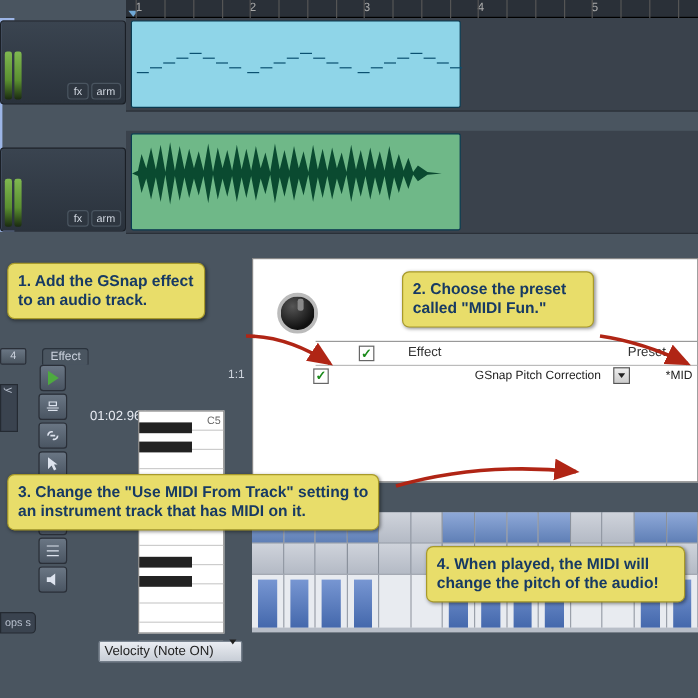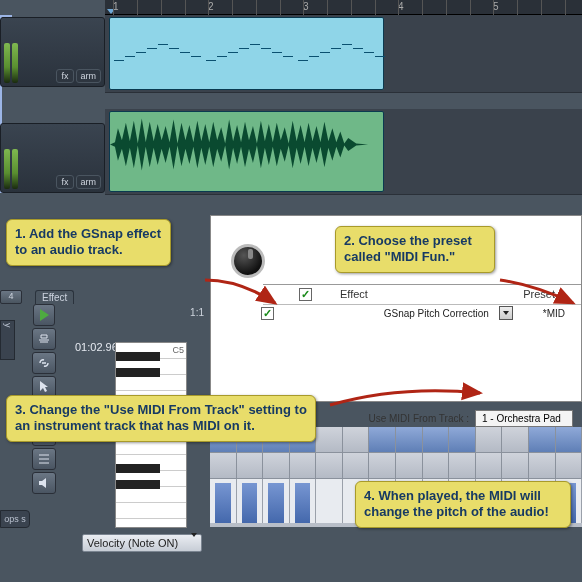--- a/index.html
+++ b/index.html
@@ -267,26 +267,22 @@
     <span class="lab">Effect</span>
     <span class="pre">Preset</span>
   </div>
   <div class="fx-rows">
     <div class="fx-row">
       <span class="check">✓</span>
       <span class="fx-name">GSnap Pitch Correction</span>
       <span class="dd-sq">
           <span class="dd-tri"></span>
         </span>
-      <span style="margin-right:16px;font-size:10px;color:#222">*MID</span>
-    </div>
-  </div>
-  <div class="midi-from">
-    <span class="midi-from-label">Use MIDI From Track :</span>
-    <span class="midi-from-sel">1 - Orchestra Pad</span>
+      <span style="margin-right:4px;font-size:10px;color:#222">*MID</span>
+    </div>
   </div>
 </div>
 
 <div class="step-grid" id="grid">
     <div class="grid-row">
       <div class="cell hi"></div>
       <div class="cell hi"></div>
       <div class="cell hi"></div>
       <div class="cell hi"></div>
       <div class="cell"></div>
@@ -350,21 +346,21 @@
       </div>
       <div class="vel-c">
         <div class="vel-bar" style="height: 40px;"></div>
       </div>
     </div>
   </div>
 
 <div class="callout" style="top:219px;left:6px;width:165px">1. Add the GSnap effect to an audio track.</div>
 <div class="callout" style="top:226px;left:335px;width:160px">2. Choose the preset called "MIDI Fun."</div>
 <div class="callout" style="top:395px;left:6px;width:310px">3. Change the "Use MIDI From Track" setting to an instrument track that has MIDI on it.</div>
-<div class="callout" style="top:481px;left:355px;width:216px">4. When played, the MIDI will change the pitch of the audio!</div>
+<div class="callout" style="top:455px;left:355px;width:216px">4. When played, the MIDI will change the pitch of the audio!</div>
 
 <div class="arrow" style="top:275px;left:200px"><svg width="90" height="40">
       <defs>
         <marker id="ah" markerWidth="8" markerHeight="8" refX="6" refY="3" orient="auto">
           <path d="M0,0 L7,3 L0,6 Z" fill="#b02515"></path>
         </marker>
       </defs>
       <path d="M5,5 Q40,5 75,28" stroke="#b02515" stroke-width="3" fill="none" marker-end="url(#ah)"></path>
     </svg></div>
 <div class="arrow" style="top:275px;left:495px"><svg width="90" height="40">

